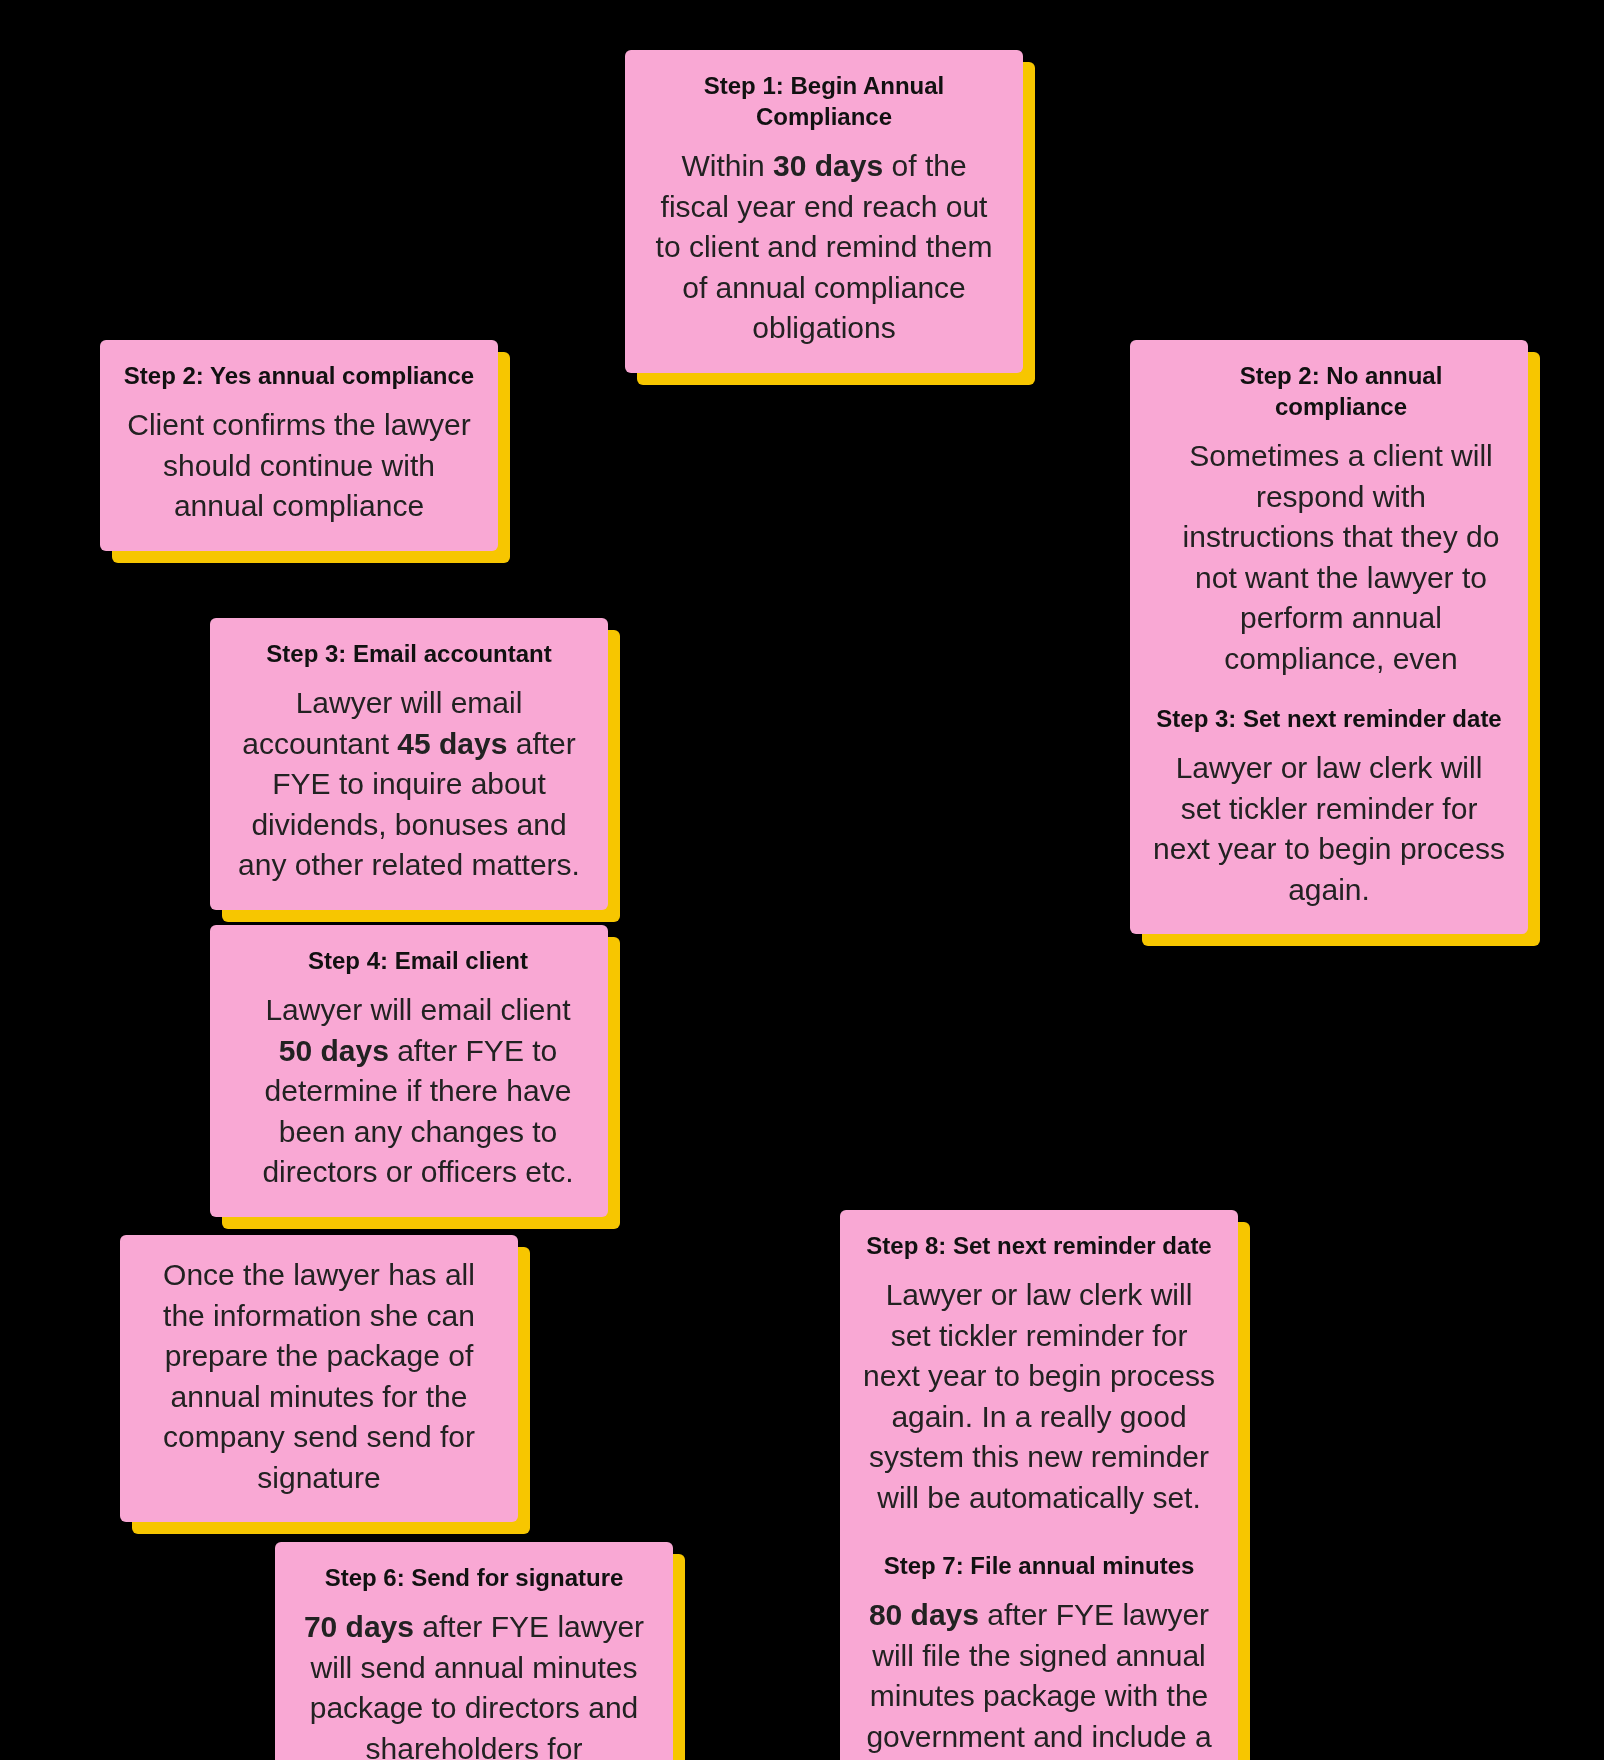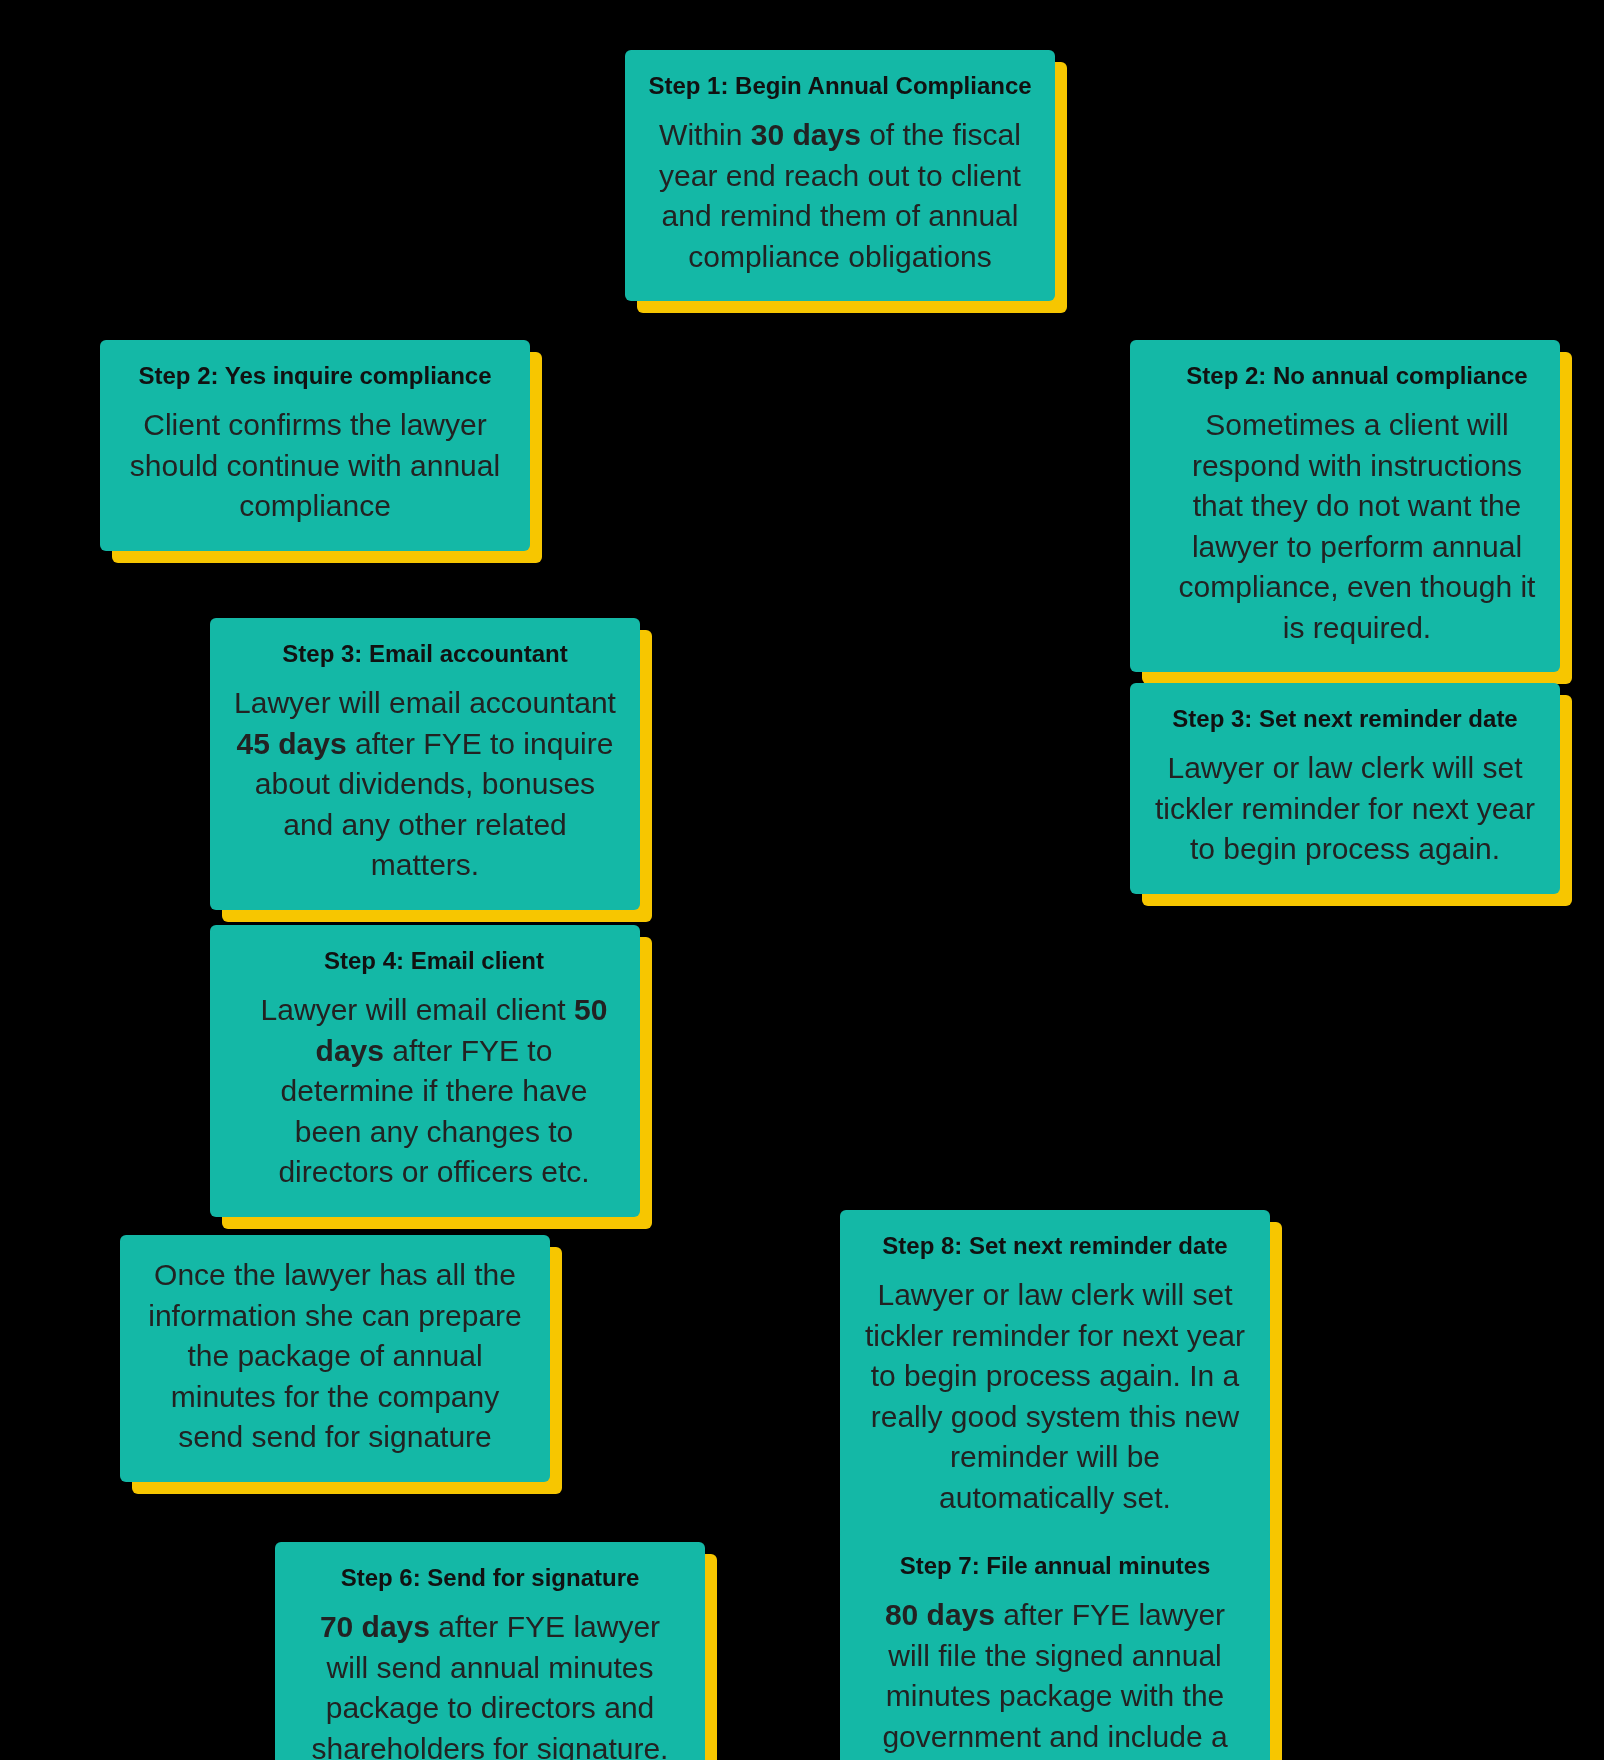--- a/index.html
+++ b/index.html
@@ -5,24 +5,24 @@
   * { box-sizing: border-box; margin: 0; padding: 0; }
   body {
     background: #000;
     font-family: Arial, Helvetica, sans-serif;
     width: 1604px;
     height: 1760px;
     position: relative;
   }
   .card {
     position: absolute;
-    background: #14b8a6;
+    background: #f9a8d4;
     border-radius: 6px;
     padding: 20px 22px 24px;
-    width: 430px;
+    width: 398px;
     box-shadow: 12px 12px 0 0 #f7c600;
   }
   .card-title {
     font-size: 24px;
     font-weight: 700;
     text-align: center;
     color: #111;
     margin-bottom: 14px;
     line-height: 1.3;
   }
@@ -36,21 +36,21 @@
 </style>
 </head>
 <body>
 
 <div class="card" style="left:625px; top:50px;">
   <div class="card-title">Step 1: Begin Annual Compliance</div>
   <div class="card-body">Within <b>30 days</b> of the fiscal year end reach out to client and remind them of annual compliance obligations</div>
 </div>
 
 <div class="card" style="left:100px; top:340px;">
-  <div class="card-title">Step 2: Yes inquire compliance</div>
+  <div class="card-title">Step 2: Yes annual compliance</div>
   <div class="card-body">Client confirms the lawyer should continue with annual compliance</div>
 </div>
 
 <div class="card" style="left:1130px; top:340px;padding-left:46px;">
   <div class="card-title">Step 2: No annual compliance</div>
   <div class="card-body">Sometimes a client will respond with instructions that they do not want the lawyer to perform annual compliance, even though it is required.</div>
 </div>
 
 <div class="card" style="left:210px; top:618px;">
   <div class="card-title">Step 3: Email accountant</div>

